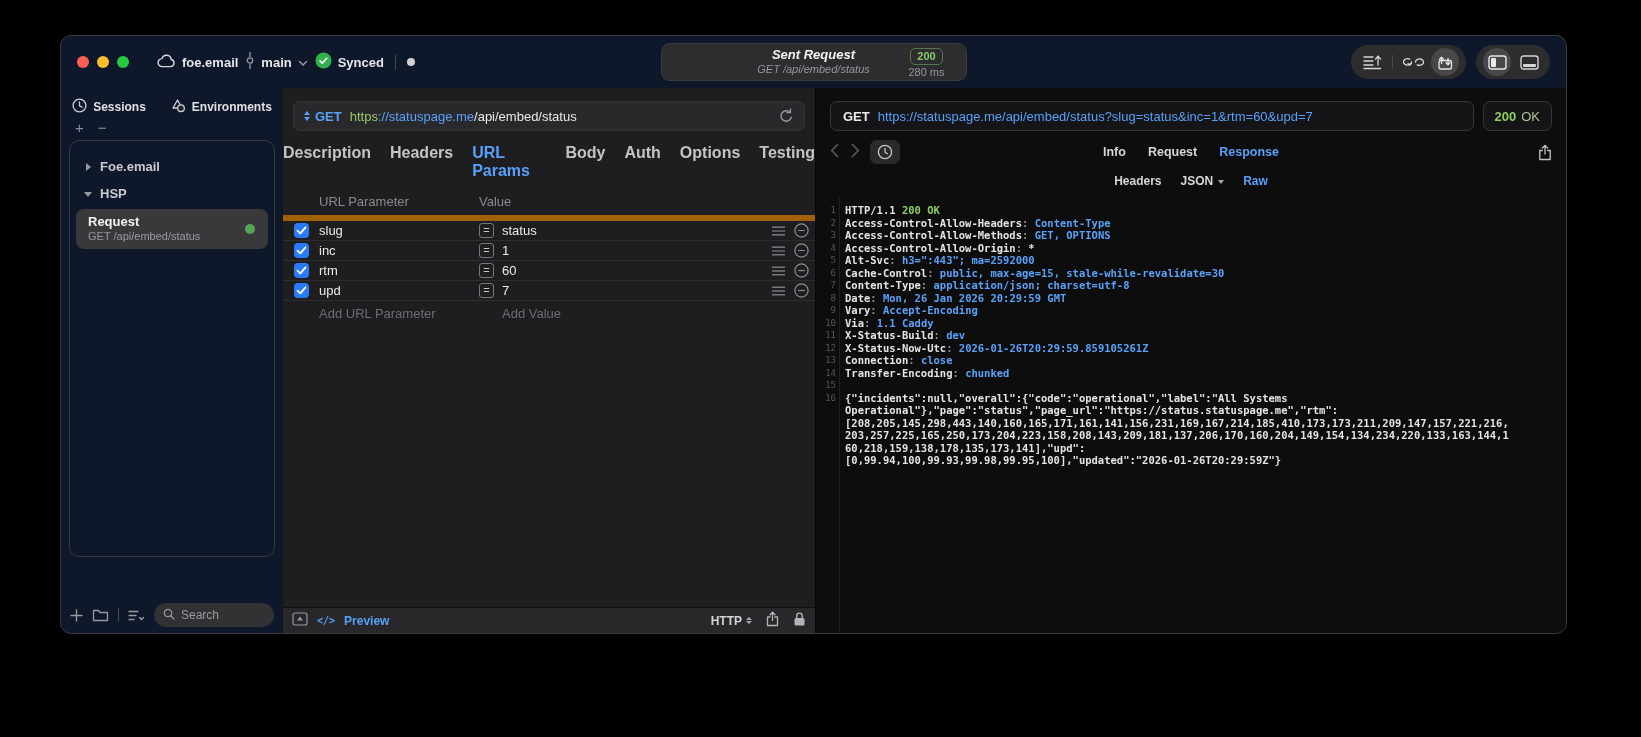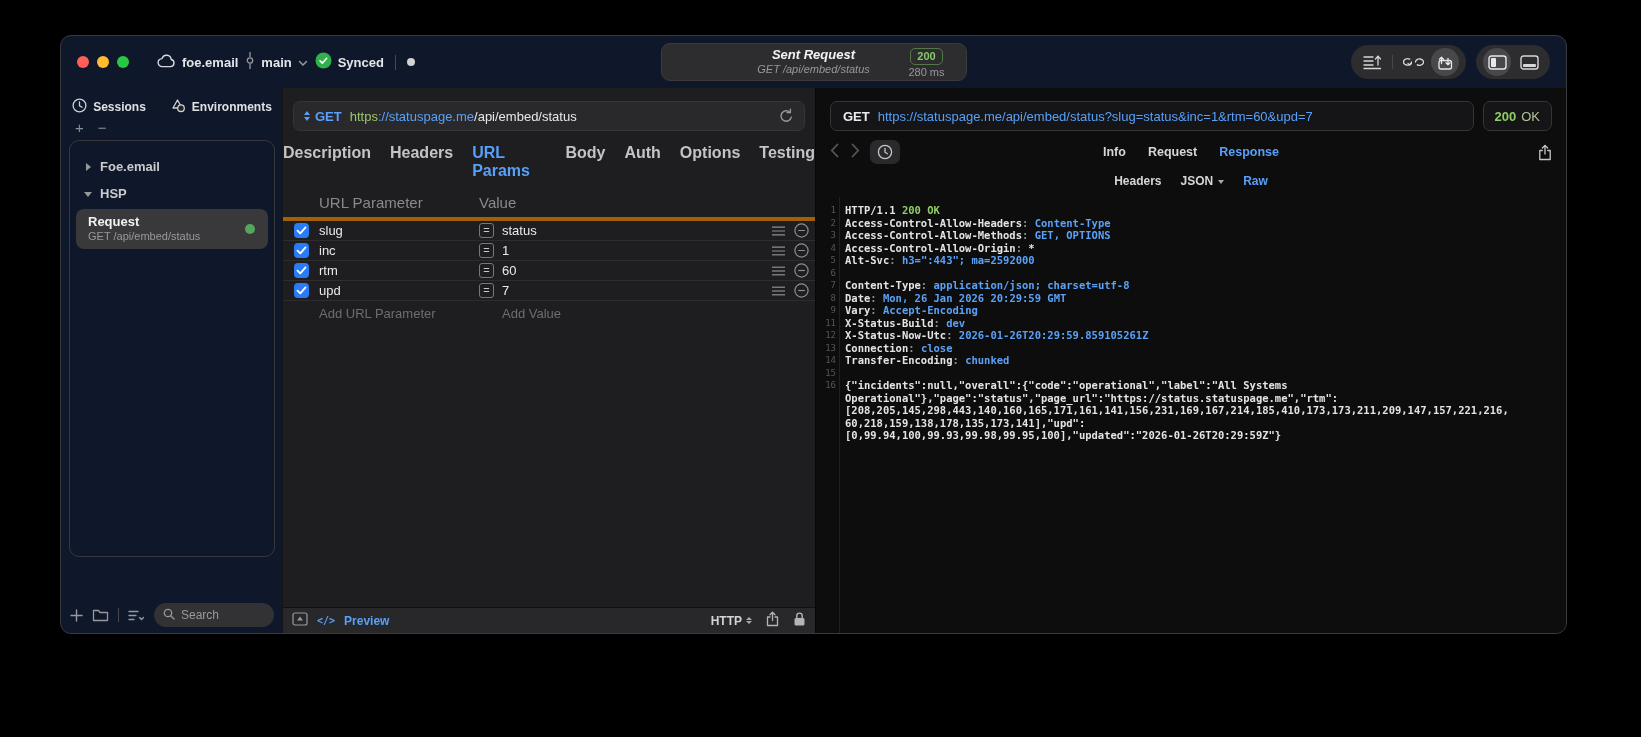--- a/index.html
+++ b/index.html
@@ -62,21 +62,21 @@
   .stepper .up { border-bottom:4px solid #58a0f8; }
   .stepper .dn { border-top:4px solid #58a0f8; }
   .m-get { color:#58a0f8; font-weight:700; margin-right:8px; }
   .u-scheme { color:#9cc76b; }
   .u-host { color:#58a0f8; }
   .u-path { color:#e8e8ea; }
   .url-refresh { margin-left:auto; display:flex; }
   .mid-tabs { display:flex; justify-content:center; gap:19px; padding:13px 0 11px; font-size:16px; color:#c4c4c7; font-weight:600; }
   .tab { cursor:default; }
   .tab.active { color:#58a0f8; }
-  .param-header { display:flex; font-size:15px; color:#8a8a8e; padding:3px 0 6px; border-bottom:4px solid #a16207; }
+  .param-header { display:flex; font-size:13px; color:#8a8a8e; padding:3px 0 6px; border-bottom:6px solid #a16207; }
   .col-check { flex:0 0 36px; display:flex; justify-content:center; align-items:center; }
   .col-name { flex:0 0 160px; }
   .col-val { flex:1; display:flex; align-items:center; }
   .ph-val { padding-left:0px; }
   .param-row { display:flex; align-items:center; height:20px; border-bottom:1px solid #2d2d30; font-size:13px; color:#eaeaec; }
   .checkbox { width:15px; height:15px; border-radius:4px; background:#2a7bf7; display:flex; align-items:center; justify-content:center; }
   .eq { width:15px; height:15px; border:1px solid #77777c; border-radius:3px; color:#c9c9cd; font-size:11px; line-height:13px; text-align:center; margin-right:8px; }
   .row-icons { display:flex; align-items:center; gap:9px; margin-left:auto; padding-right:6px; }
   .ri { display:flex; }
   .add-row { display:flex; align-items:center; height:24px; font-size:13px; color:#6d6d72; }
@@ -545,34 +545,39 @@
             <div class="code-line">
               <span class="ln">4</span>
               <span class="ct"><span class="c-p">Access-Control-Allow-Origin</span><span class="c-d">: </span><span class="c-p">*</span></span>
             </div>
             <div class="code-line">
               <span class="ln">5</span>
               <span class="ct"><span class="c-p">Alt-Svc</span><span class="c-d">: </span><span class="c-b">h3=":443"; ma=2592000</span></span>
             </div>
             <div class="code-line">
               <span class="ln">6</span>
+              <span class="ct"><span class="c-p">Cache-Control</span><span class="c-d">: </span><span class="c-b">public, max-age=15, stale-while-revalidate=30</span></span>
             </div>
             <div class="code-line">
               <span class="ln">7</span>
               <span class="ct"><span class="c-p">Content-Type</span><span class="c-d">: </span><span class="c-b">application/json; charset=utf-8</span></span>
             </div>
             <div class="code-line">
               <span class="ln">8</span>
               <span class="ct"><span class="c-p">Date</span><span class="c-d">: </span><span class="c-b">Mon, 26 Jan 2026 20:29:59 GMT</span></span>
             </div>
             <div class="code-line">
               <span class="ln">9</span>
               <span class="ct"><span class="c-p">Vary</span><span class="c-d">: </span><span class="c-b">Accept-Encoding</span></span>
             </div>
             <div class="code-line">
+              <span class="ln">10</span>
+              <span class="ct"><span class="c-p">Via</span><span class="c-d">: </span><span class="c-b">1.1 Caddy</span></span>
+            </div>
+            <div class="code-line">
               <span class="ln">11</span>
               <span class="ct"><span class="c-p">X-Status-Build</span><span class="c-d">: </span><span class="c-b">dev</span></span>
             </div>
             <div class="code-line">
               <span class="ln">12</span>
               <span class="ct"><span class="c-p">X-Status-Now-Utc</span><span class="c-d">: </span><span class="c-b">2026-01-26T20:29:59.859105261Z</span></span>
             </div>
             <div class="code-line">
               <span class="ln">13</span>
               <span class="ct"><span class="c-p">Connection</span><span class="c-d">: </span><span class="c-b">close</span></span>
@@ -592,20 +597,24 @@
             <div class="code-line">
               <span class="ln"></span>
               <span class="ct"><span class="c-p">Operational"},"page":"status","page_url":"https://status.statuspage.me","rtm":</span></span>
             </div>
             <div class="code-line">
               <span class="ln"></span>
               <span class="ct"><span class="c-p">[208,205,145,298,443,140,160,165,171,161,141,156,231,169,167,214,185,410,173,173,211,209,147,157,221,216,</span></span>
             </div>
             <div class="code-line">
               <span class="ln"></span>
+              <span class="ct"><span class="c-p">203,257,225,165,250,173,204,223,158,208,143,209,181,137,206,170,160,204,149,154,134,234,220,133,163,144,1</span></span>
+            </div>
+            <div class="code-line">
+              <span class="ln"></span>
               <span class="ct"><span class="c-p">60,218,159,138,178,135,173,141],"upd":</span></span>
             </div>
             <div class="code-line">
               <span class="ln"></span>
               <span class="ct"><span class="c-p">[0,99.94,100,99.93,99.98,99.95,100],"updated":"2026-01-26T20:29:59Z"}</span></span>
             </div>
           </div>
         </div>
     </section>
 

